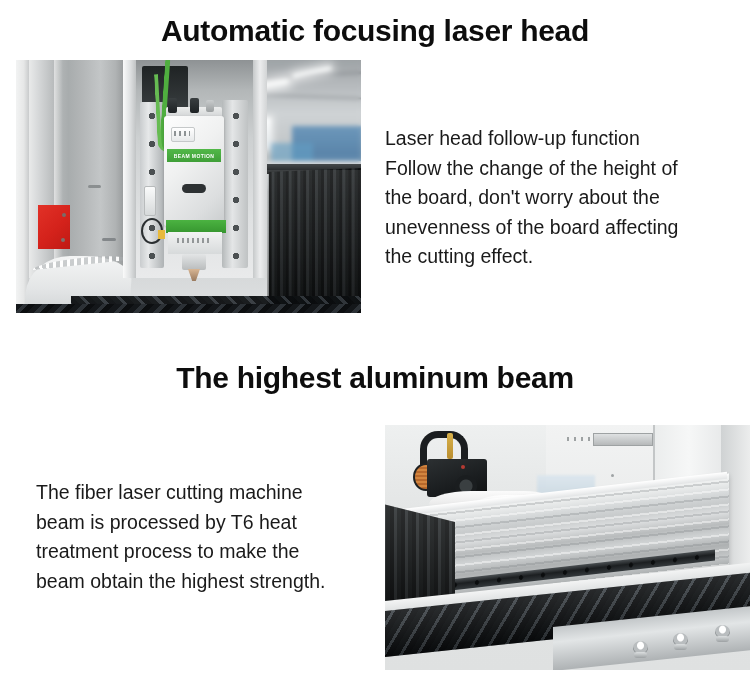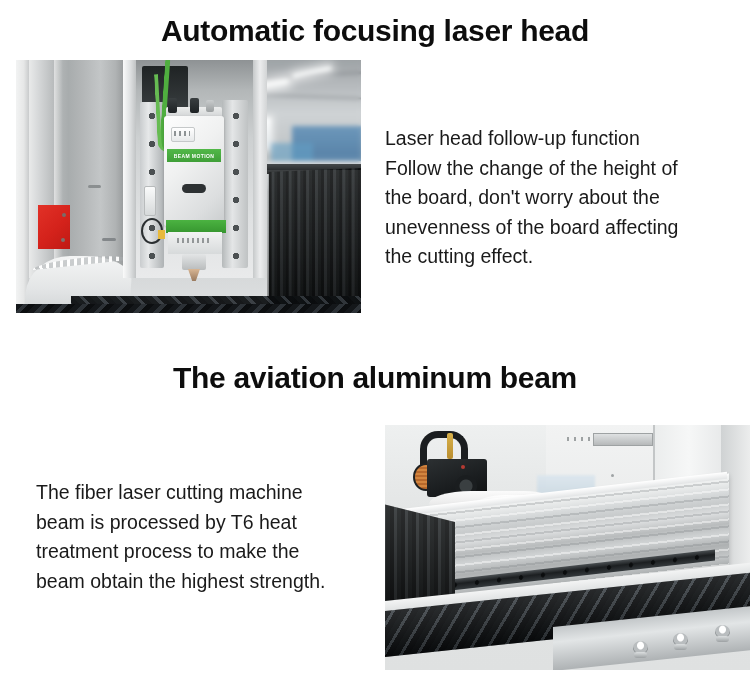--- a/index.html
+++ b/index.html
@@ -597,21 +597,21 @@
   <div class="layer p1-slats2"></div>
   <div class="layer p1-slats"></div>
 </div>
 
 <p class="body-copy" id="copy-1" style="margin:0;">Laser head follow-up function
 Follow the change of the height of
 the board, don't worry about the
 unevenness of the board affecting
 the cutting effect.</p>
 
-<h1 class="section-heading" id="heading-2" style="margin:0;">The aviation aluminum beam</h1>
+<h1 class="section-heading" id="heading-2" style="margin:0;">The highest aluminum beam</h1>
 
 <p class="body-copy" id="copy-2" style="margin:0;">The fiber laser cutting machine
 beam is processed by T6 heat
 treatment process to make the
 beam obtain the highest strength.</p>
 
 <div class="photo" id="photo-beam">
   <div class="layer p2-bg"></div>
   <div class="layer p2-wall-r"></div>
   <div class="layer p2-wall-r2"></div>

